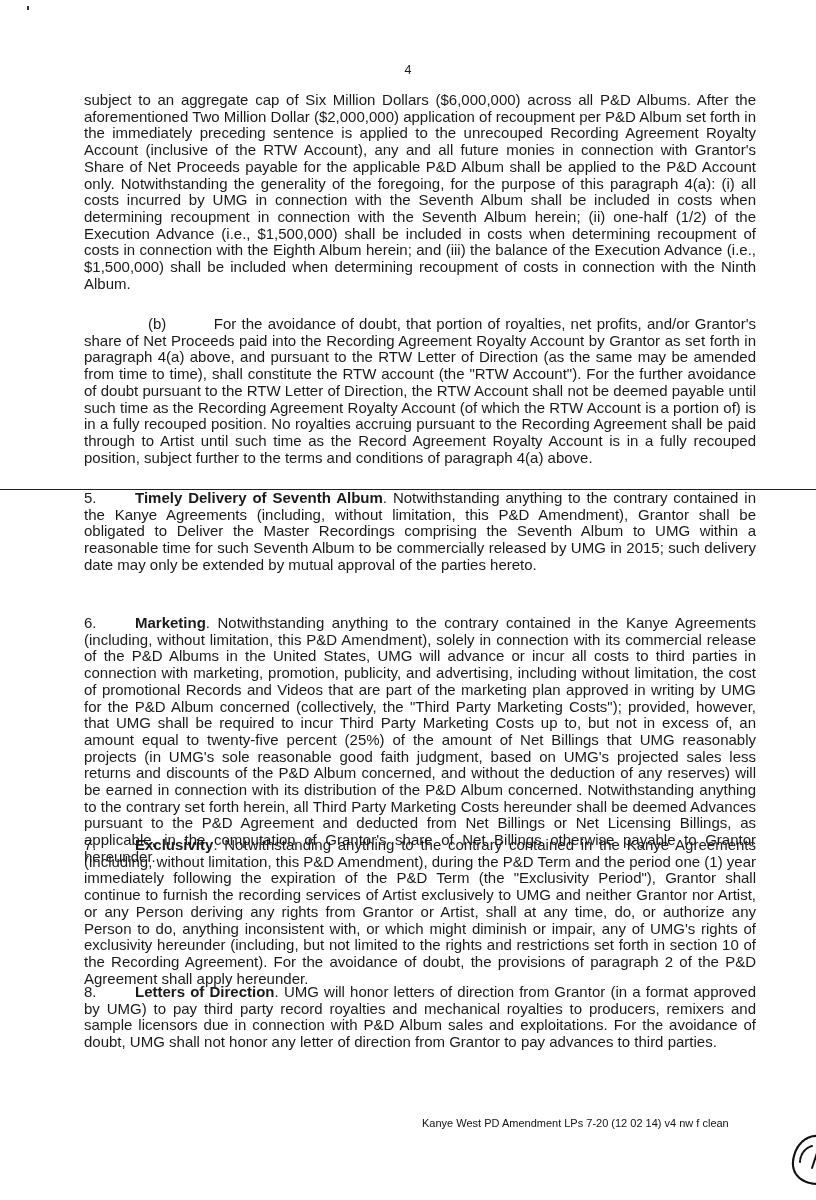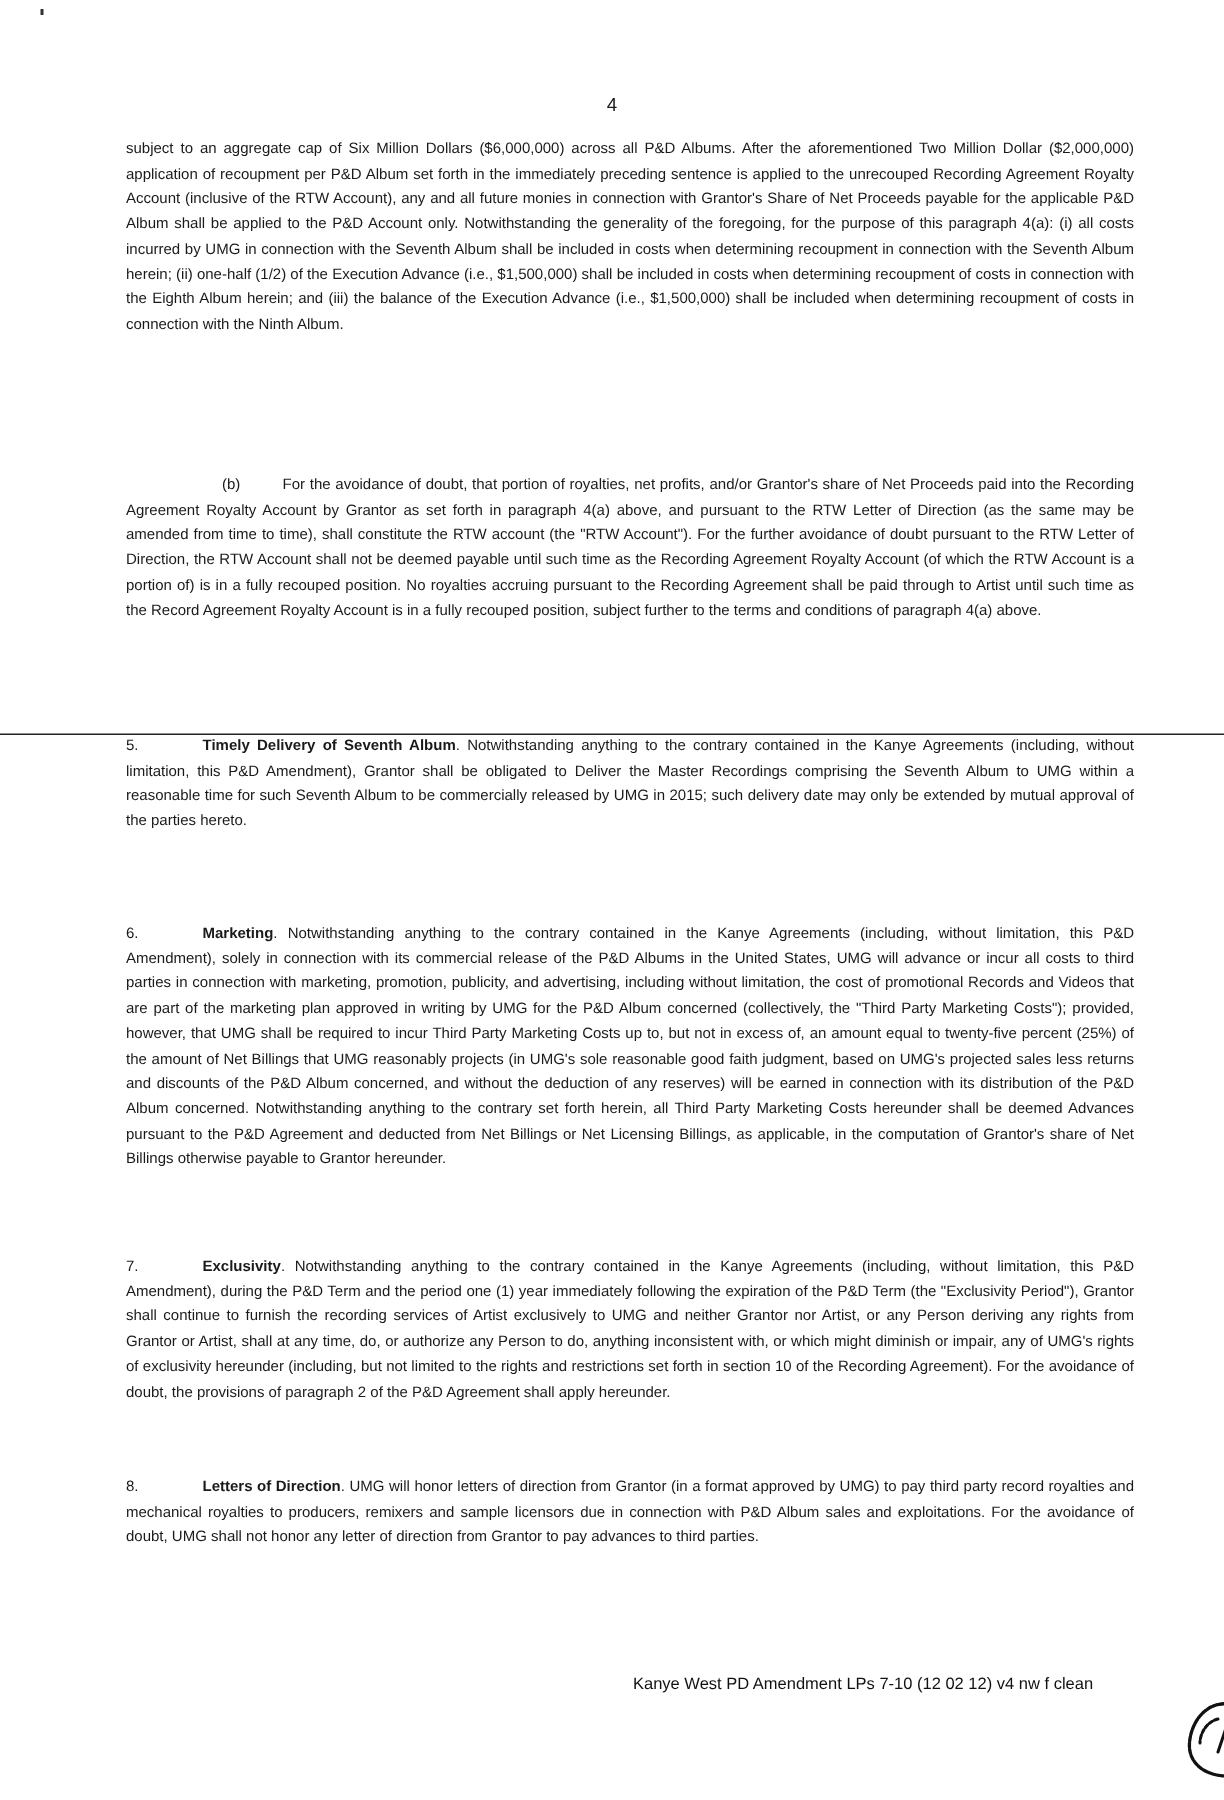--- a/index.html
+++ b/index.html
@@ -1,21 +1,21 @@
 <!DOCTYPE html>
 <html><head>
 <meta charset="utf-8">
 <style>
   html, body { margin: 0; padding: 0; background: #ffffff; }
   body { width: 816px; height: 1200px; position: relative; overflow: hidden;
          font-family: "Liberation Sans", "DejaVu Sans", sans-serif; color: #1a1a1a; }
   .speck { position: absolute; left: 27px; top: 6px; width: 2px; height: 4px; background: #333; }
   .page-number { position: absolute; top: 63px; left: 0; width: 816px; text-align: center;
                  font-size: 12.5px; }
-  .body { position: absolute; left: 84px; width: 672px; font-size: 10px; line-height: 16.7px;
+  .body { position: absolute; left: 84px; width: 672px; font-size: 15px; line-height: 16.7px;
           text-align: justify; }
   .para { margin: 0; }
   .p-cont { top: 92px; }
   .p-b { top: 316px; }
   .p5 { top: 490px; }
   .p6 { top: 615px; }
   .p7 { top: 827px; margin-top: 10px; }
   .p8 { top: 984px; }
   .indent-b { display: inline-block; width: 64px; text-indent: 0; }
   .num { display: inline-block; width: 51px; }
@@ -60,19 +60,19 @@
     <span class="num">7.</span><span class="heading">Exclusivity</span><span>. Notwithstanding anything to the contrary contained in the Kanye Agreements (including, without limitation, this P&amp;D Amendment), during the P&amp;D Term and the period one (1) year immediately following the expiration of the P&amp;D Term (the "Exclusivity Period"), Grantor shall continue to furnish the recording services of Artist exclusively to UMG and neither Grantor nor Artist, or any Person deriving any rights from Grantor or Artist, shall at any time, do, or authorize any Person to do, anything inconsistent with, or which might diminish or impair, any of UMG's rights of exclusivity hereunder (including, but not limited to the rights and restrictions set forth in section 10 of the Recording Agreement). For the avoidance of doubt, the provisions of paragraph 2 of the P&amp;D Agreement shall apply hereunder.</span>
   </p>
 </div>
 
 <div class="body p8">
   <p class="para">
     <span class="num">8.</span><span class="heading">Letters of Direction</span><span>. UMG will honor letters of direction from Grantor (in a format approved by UMG) to pay third party record royalties and mechanical royalties to producers, remixers and sample licensors due in connection with P&amp;D Album sales and exploitations. For the avoidance of doubt, UMG shall not honor any letter of direction from Grantor to pay advances to third parties.</span>
   </p>
 </div>
 
-<div class="footer">Kanye West PD Amendment LPs 7-10 (12 02 12) v4 nw f clean</div>
+<div class="footer">Kanye West PD Amendment LPs 7-20 (12 02 14) v4 nw f clean</div>
 
 <svg class="sig" viewBox="0 0 40 58">
   <path d="M30 6 C 14 4, 4 18, 3 32 C 2 46, 14 54, 28 54" fill="none" stroke="#111" stroke-width="2.2" stroke-linecap="round" stroke-dasharray="3 1.2"></path>
   <path d="M22 16 C 14 18, 10 26, 10 32" fill="none" stroke="#111" stroke-width="2" stroke-linecap="round" stroke-dasharray="2.5 1.5"></path>
   <path d="M30 14 L 22 38" fill="none" stroke="#111" stroke-width="2" stroke-linecap="round"></path>
 </svg>
 
 </body></html>

